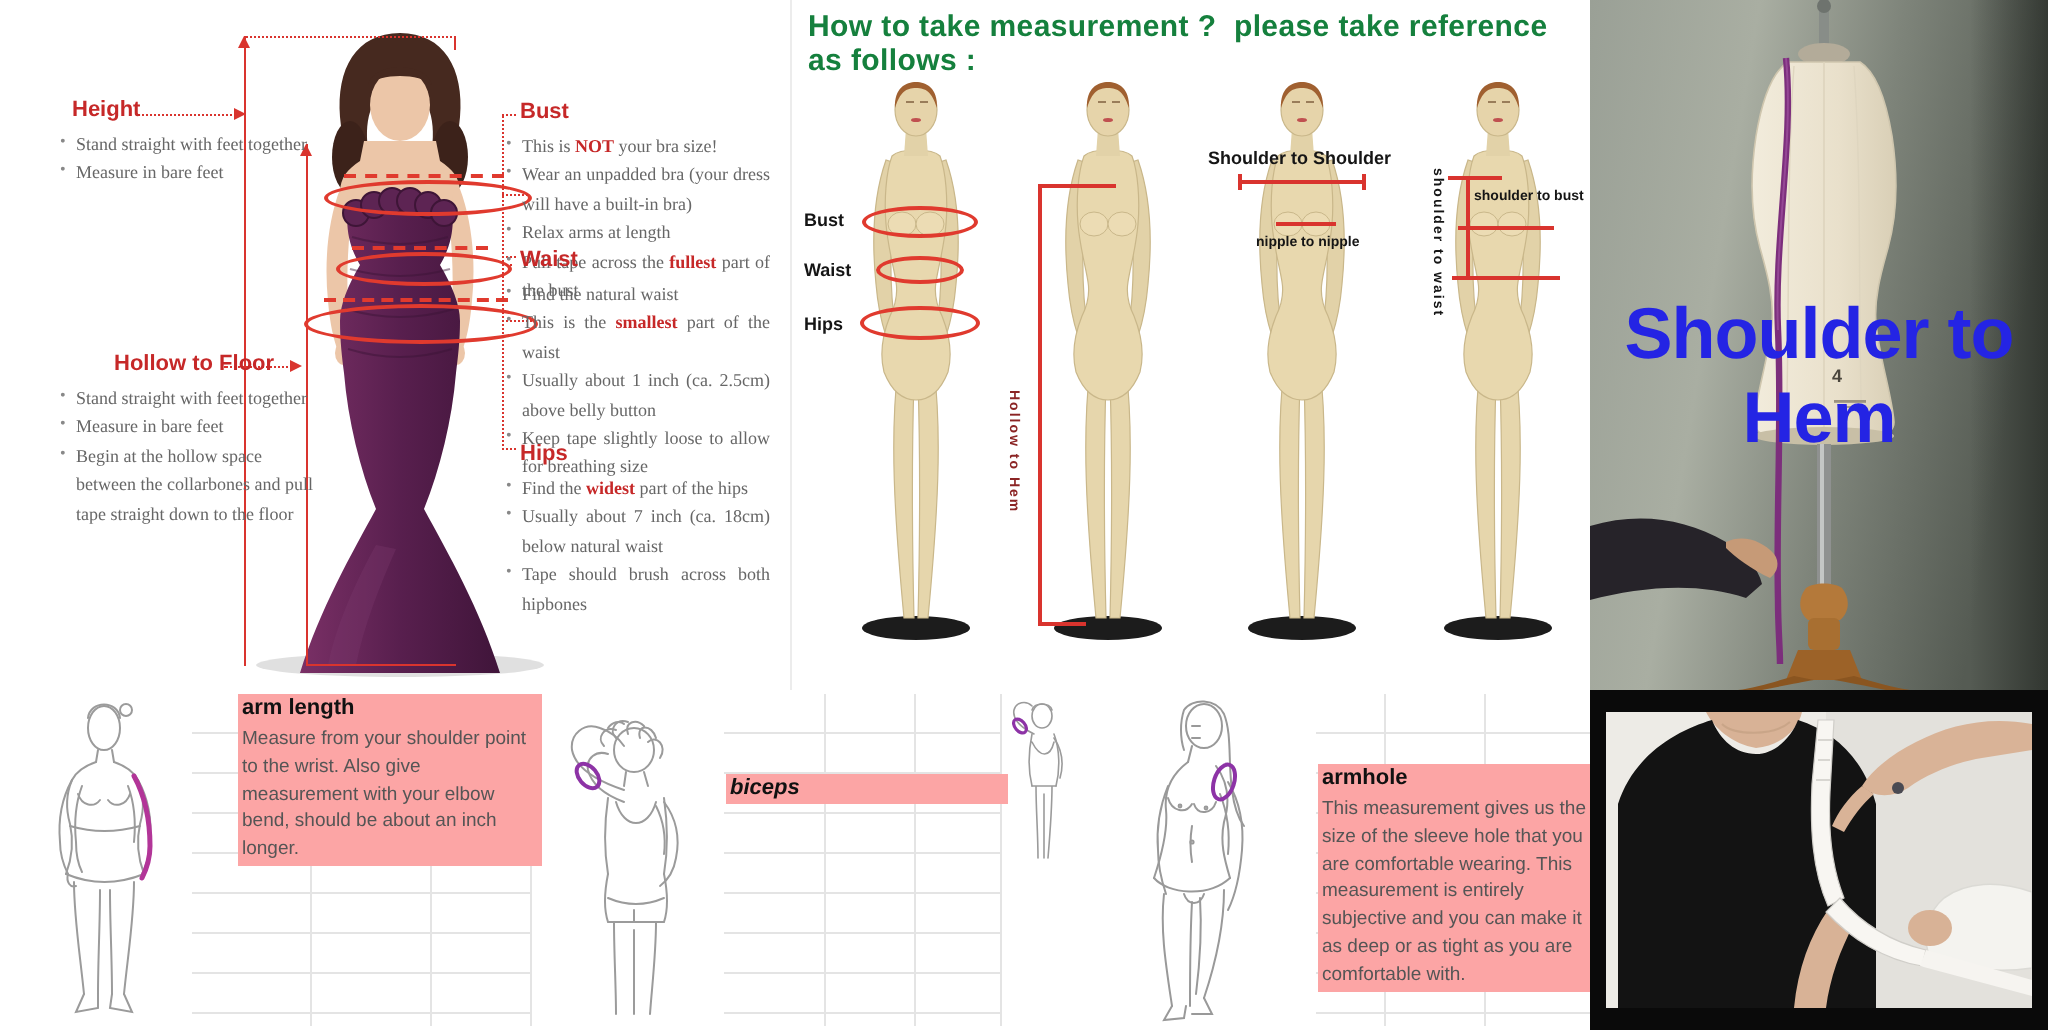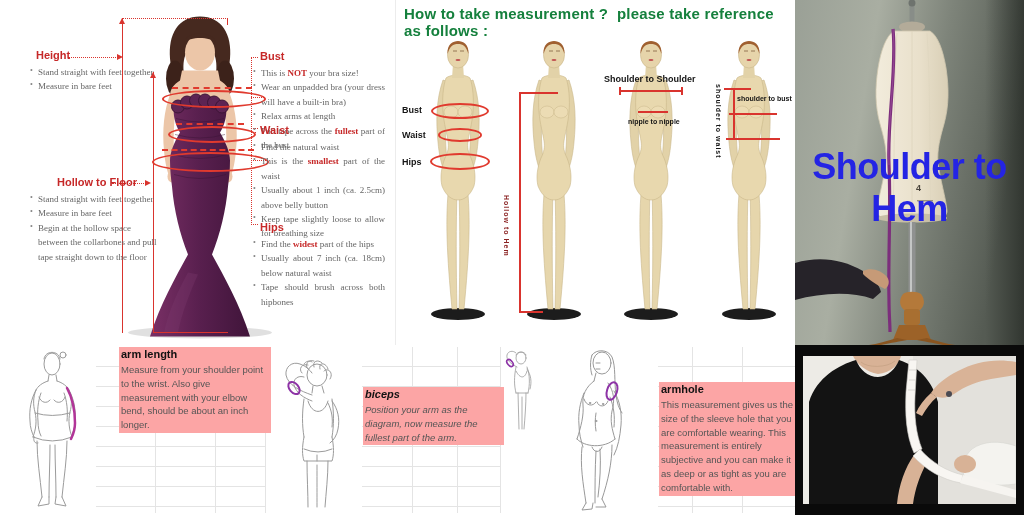--- a/index.html
+++ b/index.html
@@ -319,21 +319,20 @@
         <path d="M48,44 C52,58 64,58 68,44 M44,42 C42,56 42,68 44,80 M72,42 C74,56 74,68 72,80"></path>
         <path d="M72,44 C78,52 80,62 78,72 C77,78 74,83 70,86 M68,46 C72,54 73,62 72,70"></path>
         <path d="M44,80 C42,90 42,98 44,104 L72,104 C74,98 74,90 72,80 M44,92 Q58,98 72,92 M57,98 L57,104"></path>
         <path d="M47,104 C47,120 48,136 48,150 M68,104 C68,120 66,136 65,150 M57,108 C57,124 57,138 57,150"></path>
       </g>
       <ellipse cx="34" cy="31" rx="4.5" ry="7" transform="rotate(-40 34 31)" stroke="#8d33a6" stroke-width="2" fill="none"></ellipse>
     </svg>
 
     <div class="abs tblock" style="left:363px;top:42px;width:137px;font-style:italic;">
       <div class="btitle">biceps</div>
-      <div class="btext">Position your arm as the diagram, now measure the fullest part of the arm.</div>
     </div>
 
     <svg class="abs" style="left:497px;top:4px;" width="44" height="84" viewBox="0 0 44 84">
       <g stroke="#9b9b9b" fill="none" stroke-width="0.8" stroke-linecap="round">
         <ellipse cx="24" cy="9" rx="5" ry="6"></ellipse>
         <path d="M19,6 C20,2 28,2 29,6"></path>
         <path d="M20,18 C14,15 9,11 10,6 C11,2 16,1 19,4"></path>
         <path d="M19,18 C17,28 17,36 19,44 M30,18 C33,26 33,36 31,44 M19,22 C23,30 28,30 30,22"></path>
         <path d="M30,20 C34,26 35,33 33,40"></path>
         <path d="M19,44 L31,44 M21,44 C21,56 22,68 22,80 M29,44 C29,56 28,68 27,80 M25,48 L25,80"></path>

